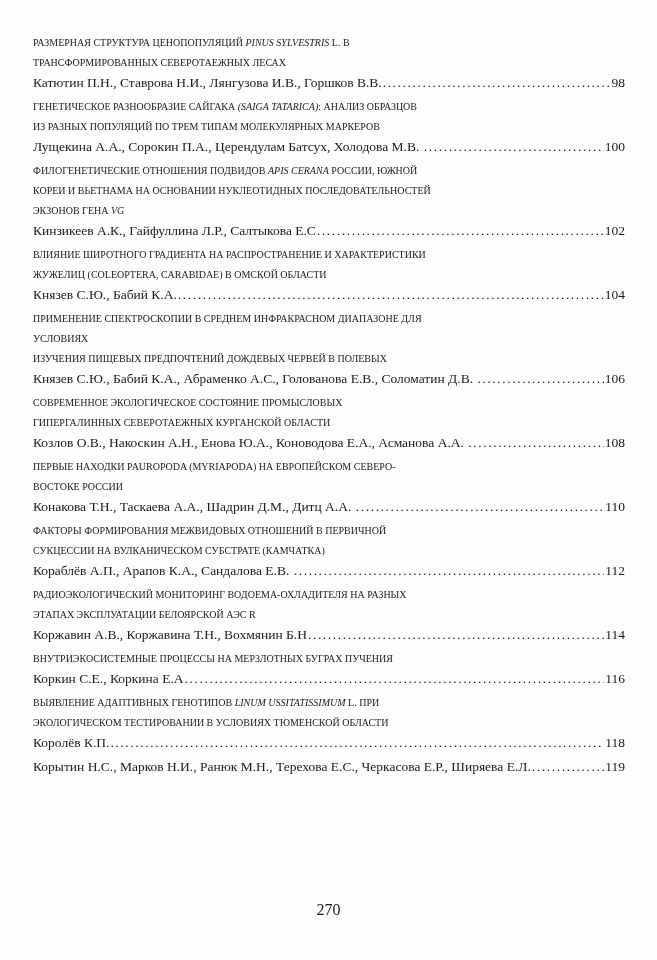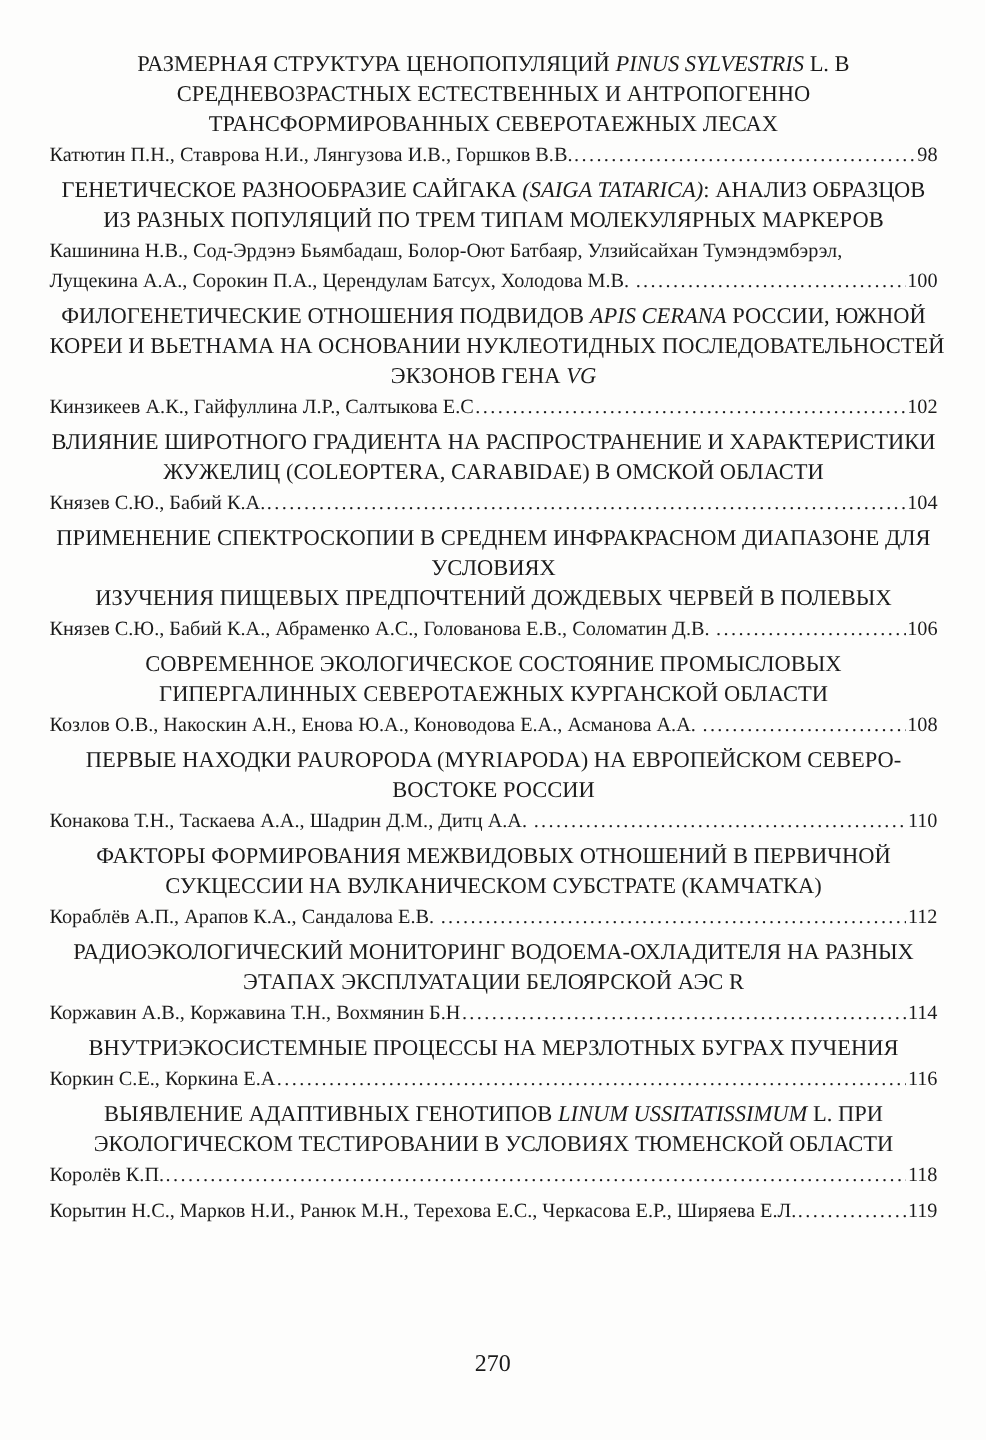--- a/index.html
+++ b/index.html
@@ -20,23 +20,22 @@
     position: absolute;
     left: 33px;
     top: 33px;
     width: 592px;
   }
   .entry {
     margin-bottom: 4px;
   }
   .tline {
     white-space: nowrap;
-    font-size: 15px;
+    font-size: 10px;
     line-height: 20px;
-    text-align: center;
   }
   .tline em {
     font-style: italic;
   }
   .authors {
     font-size: 13.5px;
     line-height: 20px;
     white-space: nowrap;
   }
   .leader-row {
@@ -75,35 +74,33 @@
   }
 </style>
 </head>
 <body>
 
 <div class="page">
   <main class="toc" id="toc">
       <section class="entry">
         <div class="title">
           <div class="tline"><span>РАЗМЕРНАЯ СТРУКТУРА ЦЕНОПОПУЛЯЦИЙ </span><em>PINUS SYLVESTRIS</em><span> L. В</span></div>
-          <div class="tline"><span>СРЕДНЕВОЗРАСТНЫХ ЕСТЕСТВЕННЫХ И АНТРОПОГЕННО</span></div>
           <div class="tline"><span>ТРАНСФОРМИРОВАННЫХ СЕВЕРОТАЕЖНЫХ ЛЕСАХ</span></div>
         </div>
         <div class="authors leader-row">
           <span class="a-text">Катютин П.Н., Ставрова Н.И., Лянгузова И.В., Горшков В.В.</span>
           <span class="dots"></span>
           <span class="pnum">98</span>
         </div>
       </section>
       <section class="entry">
         <div class="title">
           <div class="tline"><span>ГЕНЕТИЧЕСКОЕ РАЗНООБРАЗИЕ САЙГАКА </span><em>(SAIGA TATARICA)</em><span>: АНАЛИЗ ОБРАЗЦОВ</span></div>
           <div class="tline"><span>ИЗ РАЗНЫХ ПОПУЛЯЦИЙ ПО ТРЕМ ТИПАМ МОЛЕКУЛЯРНЫХ МАРКЕРОВ</span></div>
         </div>
-        <div class="authors">Кашинина Н.В., Сод-Эрдэнэ Бьямбадаш, Болор-Оют Батбаяр, Улзийсайхан Тумэндэмбэрэл,</div>
         <div class="authors leader-row">
           <span class="a-text">Лущекина А.А., Сорокин П.А., Церендулам Батсух, Холодова М.В. </span>
           <span class="dots"></span>
           <span class="pnum">100</span>
         </div>
       </section>
       <section class="entry">
         <div class="title">
           <div class="tline"><span>ФИЛОГЕНЕТИЧЕСКИЕ ОТНОШЕНИЯ ПОДВИДОВ </span><em>APIS CERANA</em><span> РОССИИ, ЮЖНОЙ</span></div>
           <div class="tline"><span>КОРЕИ И ВЬЕТНАМА НА ОСНОВАНИИ НУКЛЕОТИДНЫХ ПОСЛЕДОВАТЕЛЬНОСТЕЙ</span></div>

